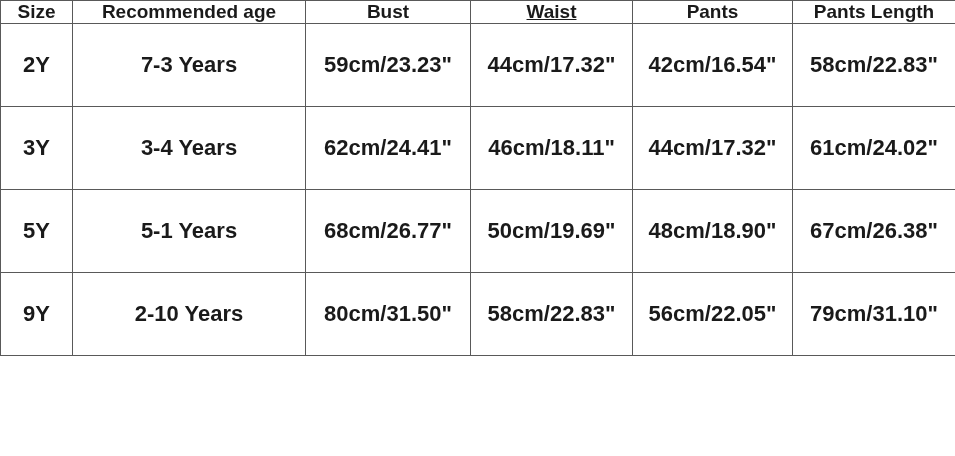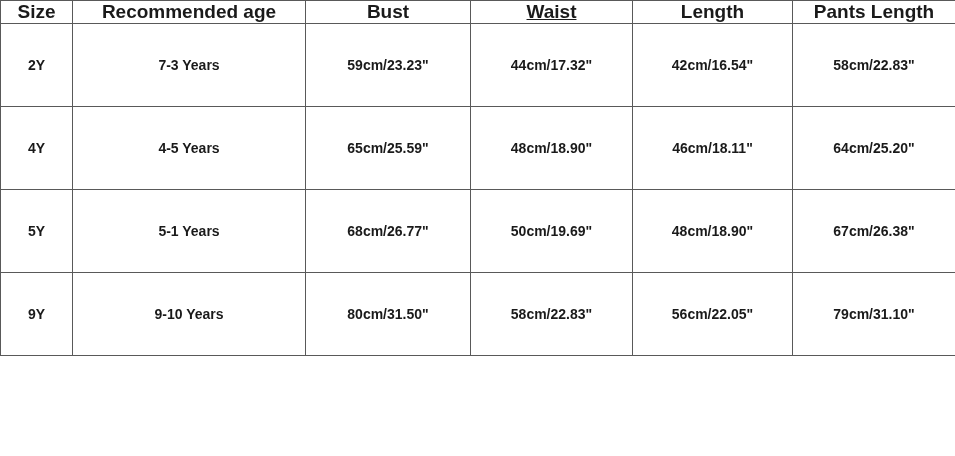--- a/index.html
+++ b/index.html
@@ -25,21 +25,21 @@
     vertical-align: middle;
     font-weight: bold;
     color: #1a1a1a;
     padding: 0 4px;
     box-sizing: border-box;
   }
   .size-chart th {
     font-size: 19px;
   }
   .size-chart td {
-    font-size: 14px;
+    font-size: 22px;
   }
   .col-size     { width: 72px; }
   .col-age      { width: 233px; }
   .col-bust     { width: 165px; }
   .col-waist    { width: 162px; text-decoration: underline; }
   .col-length   { width: 160px; }
   .col-pants    { width: 163px; }
 
   
   .size-chart tr:first-child th { border-top: 1px solid #595959; }
@@ -47,51 +47,51 @@
 </head>
 <body>
 
 <table class="size-chart">
   <thead>
     <tr>
       <th class="col-size">Size</th>
       <th class="col-age">Recommended age</th>
       <th class="col-bust">Bust</th>
       <th class="col-waist">Waist</th>
-      <th class="col-length">Length</th>
+      <th class="col-length">Pants</th>
       <th class="col-pants">Pants Length</th>
     </tr>
   </thead>
   <tbody>
     <tr>
       <td>2Y</td>
       <td>7-3 Years</td>
       <td>59cm/23.23"</td>
       <td>44cm/17.32"</td>
       <td>42cm/16.54"</td>
       <td>58cm/22.83"</td>
     </tr>
     <tr>
-      <td>4Y</td>
-      <td>4-5 Years</td>
-      <td>65cm/25.59"</td>
-      <td>48cm/18.90"</td>
+      <td>3Y</td>
+      <td>3-4 Years</td>
+      <td>62cm/24.41"</td>
       <td>46cm/18.11"</td>
-      <td>64cm/25.20"</td>
+      <td>44cm/17.32"</td>
+      <td>61cm/24.02"</td>
     </tr>
     <tr>
       <td>5Y</td>
       <td>5-1 Years</td>
       <td>68cm/26.77"</td>
       <td>50cm/19.69"</td>
       <td>48cm/18.90"</td>
       <td>67cm/26.38"</td>
     </tr>
     <tr>
       <td>9Y</td>
-      <td>9-10 Years</td>
+      <td>2-10 Years</td>
       <td>80cm/31.50"</td>
       <td>58cm/22.83"</td>
       <td>56cm/22.05"</td>
       <td>79cm/31.10"</td>
     </tr>
   </tbody>
 </table>
 
 </body></html>

